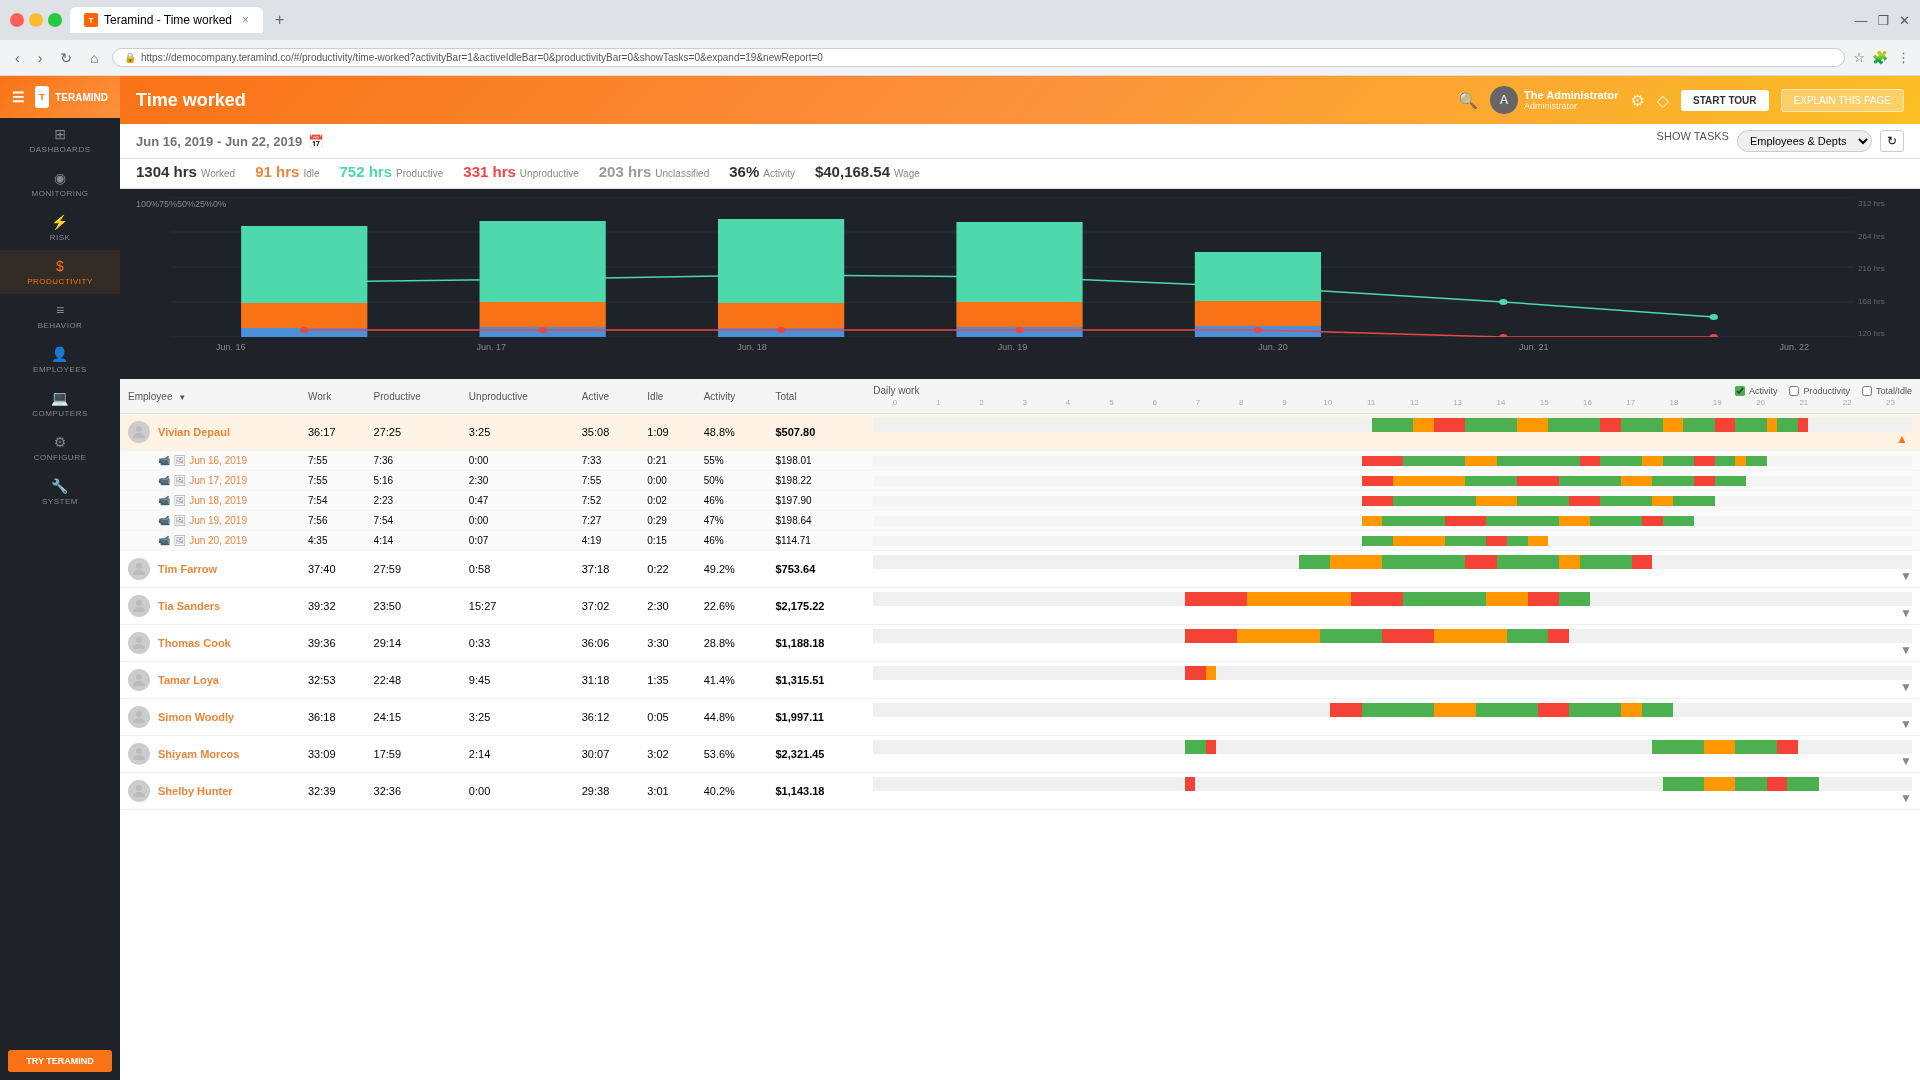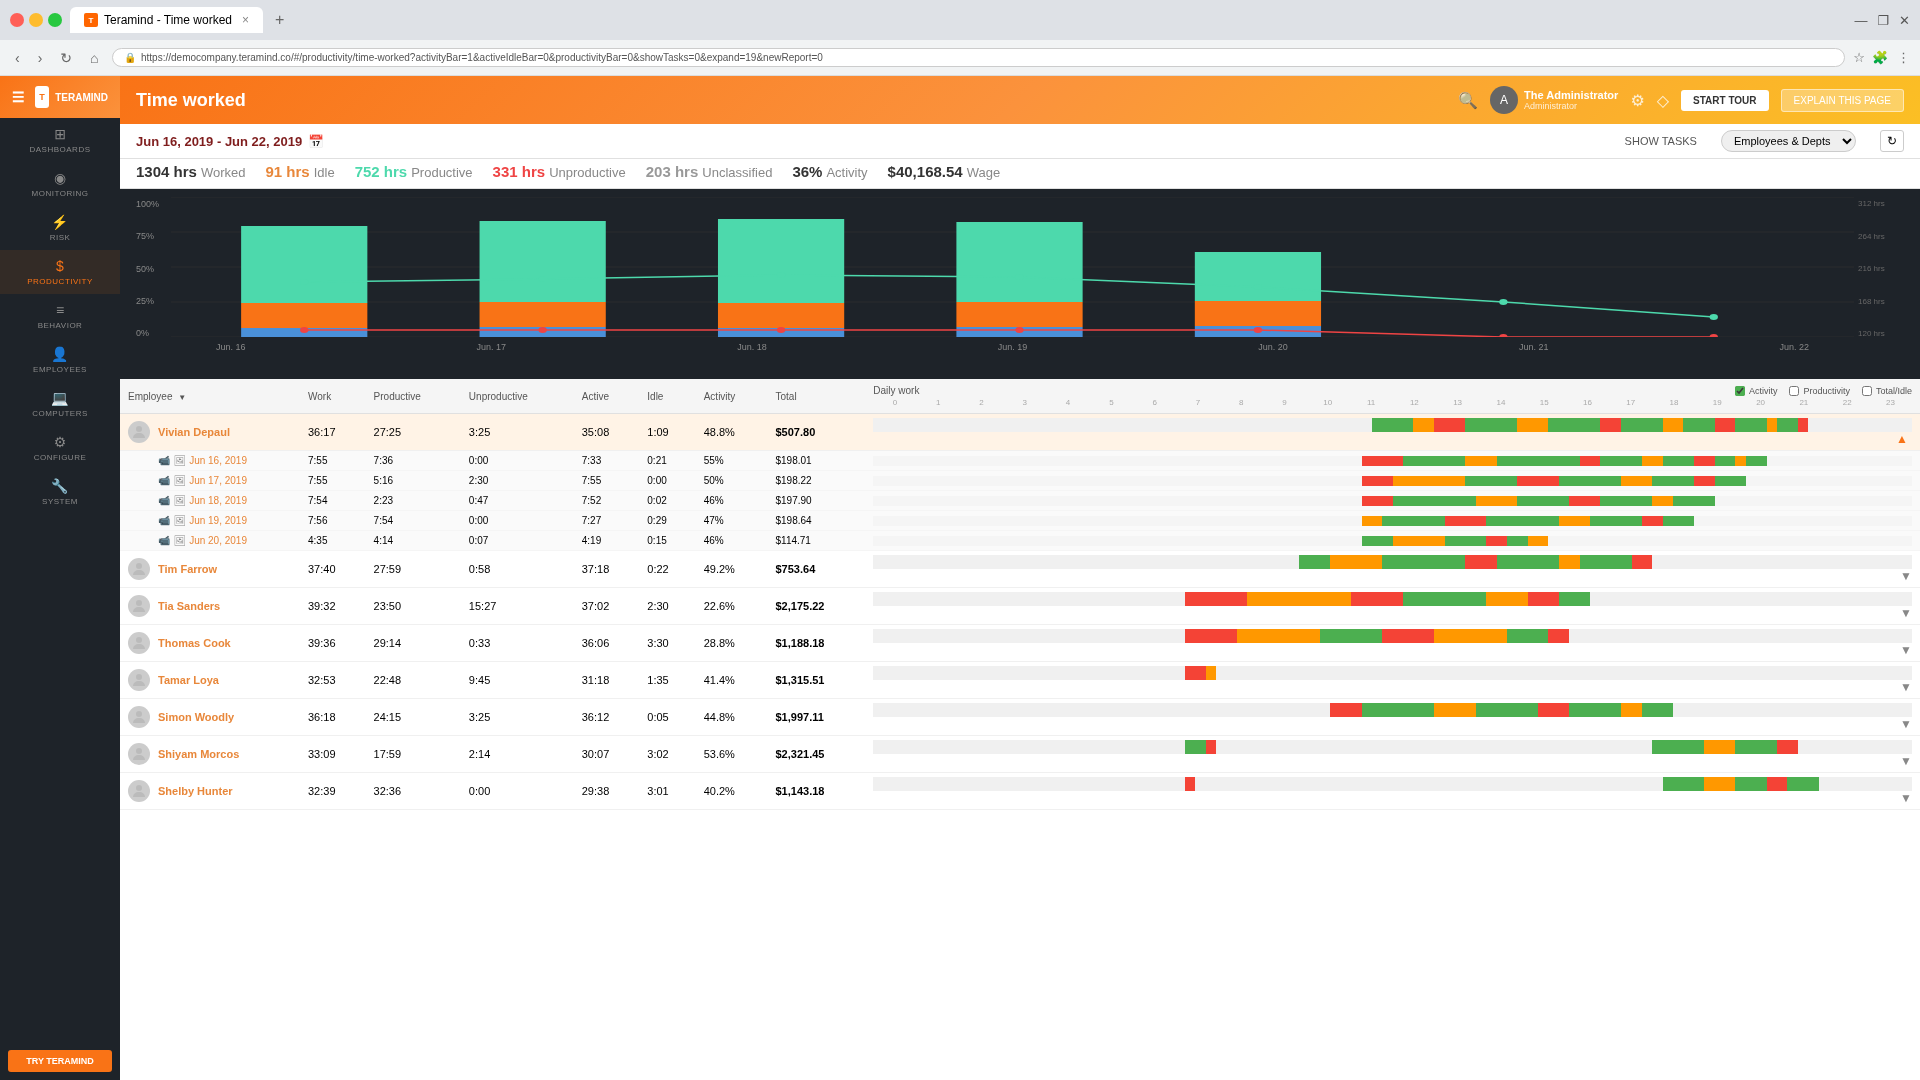--- a/index.html
+++ b/index.html
@@ -45,31 +45,31 @@
     .header-icon-btn { background: none; border: none; color: rgba(255,255,255,0.8); cursor: pointer; font-size: 16px; }
     .user-info { display: flex; align-items: center; gap: 6px; }
     .user-avatar { width: 28px; height: 28px; border-radius: 50%; background: #666; display: flex; align-items: center; justify-content: center; color: white; font-size: 12px; }
     .user-name { color: white; font-size: 11px; font-weight: bold; }
     .user-role { color: rgba(255,255,255,0.8); font-size: 9px; }
     .start-tour-btn { background: white; color: #333; border: none; padding: 5px 12px; border-radius: 3px; font-size: 10px; font-weight: bold; cursor: pointer; }
     .explain-btn { background: rgba(255,255,255,0.3); color: white; border: 1px solid rgba(255,255,255,0.5); padding: 5px 12px; border-radius: 3px; font-size: 10px; cursor: pointer; }
 
     
     .stats-bar { background: white; padding: 6px 16px; border-bottom: 1px solid #e0e0e0; display: flex; align-items: center; justify-content: space-between; }
-    .date-range { color: #7f1d1d; font-size: 13px; font-weight: bold; display: flex; align-items: center; gap: 6px; }
-    .show-tasks-area { display: flex; align-items: center; gap: 24px; }
+    .date-range { color: #737373; font-size: 13px; font-weight: bold; display: flex; align-items: center; gap: 6px; }
+    .show-tasks-area { display: flex; gap: 8px; }
     .show-tasks-label { font-size: 11px; color: #555; }
     .dept-select { border: 1px solid #ccc; padding: 3px 8px; font-size: 11px; border-radius: 11px; }
     .refresh-btn { background: none; border: 1px solid #ccc; padding: 3px 6px; border-radius: 3px; cursor: pointer; font-size: 12px; }
 
     
     .hours-summary { background: white; padding: 4px 16px 8px; border-bottom: 1px solid #e0e0e0; display: flex; align-items: center; gap: 20px; flex-wrap: wrap; }
     .stat-item { display: flex; align-items: baseline; gap: 4px; }
     .stat-value { font-size: 15px; font-weight: bold; }
-    .stat-label { font-size: 13px; color: #888; }
+    .stat-label { font-size: 10px; color: #888; }
     .worked { color: #333; }
     .idle { color: #e8873a; }
     .productive { color: #4dd9ac; }
     .unproductive { color: #ef4444; }
     .unclassified { color: #999; }
     .activity { color: #333; }
     .wage { color: #333; }
 
     
     .chart-container { background: #1e2329; padding: 8px 16px; position: relative; height: 190px; flex-shrink: 0; }
@@ -255,21 +255,21 @@
       <div class="stat-item">
         <span class="stat-value wage">$40,168.54</span>
         <span class="stat-label">Wage</span>
       </div>
     </div>
 
     <div class="chart-container">
       <div class="chart-inner">
         <div style="display:flex;height:155px;">
 
-          <div style="width:35px;display:flex;flex-direction:column;justify-content:space-between;color:#888;font-size:9px;text-align:left;padding-right:4px;padding-top:2px;padding-bottom:14px;">
+          <div style="width:35px;display:flex;flex-direction:row;justify-content:space-between;color:#888;font-size:9px;text-align:center;padding-right:4px;padding-top:2px;padding-bottom:14px;">
             <span>100%</span>
             <span>75%</span>
             <span>50%</span>
             <span>25%</span>
             <span>0%</span>
           </div>
 
           <div style="flex:1;position:relative;">
             <svg width="100%" height="140" viewBox="0 0 1200 140" preserveAspectRatio="none">
 

